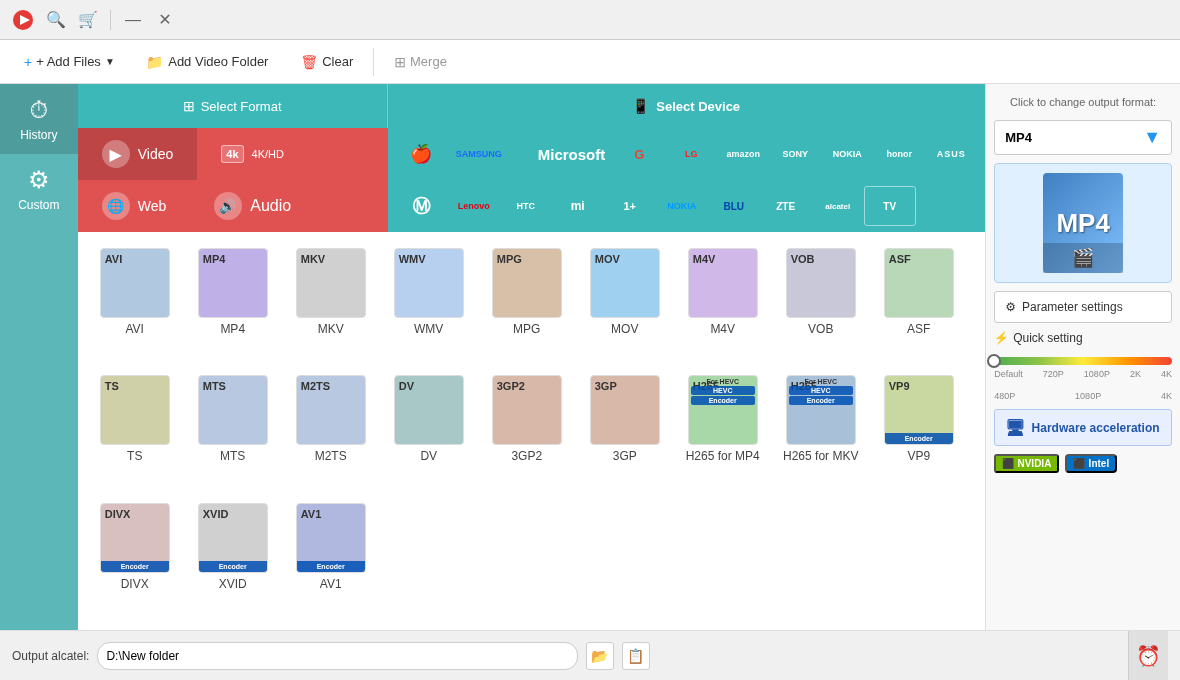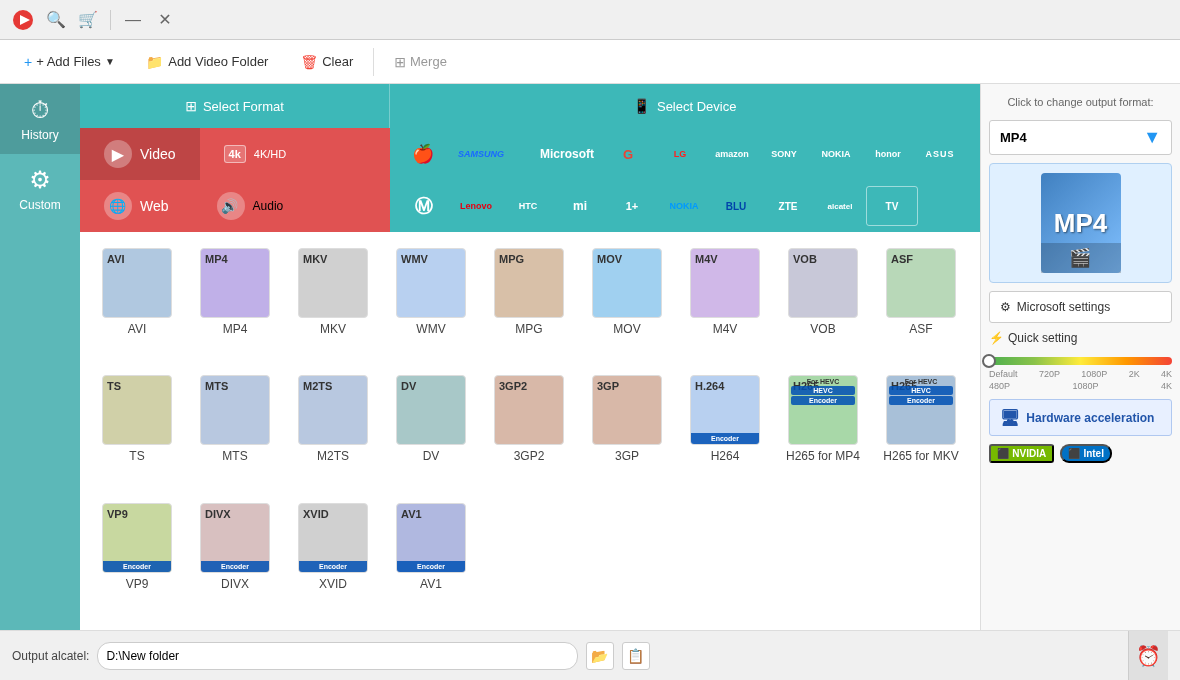--- a/index.html
+++ b/index.html
@@ -162,21 +162,21 @@
     .rp-hw-btn {
       display: flex; align-items: center; gap: 6px;
       background: #e8f0ff; border: 1px solid #b0c8f0; border-radius: 3px;
       padding: 8px 10px; cursor: pointer; font-size: 12px; color: #2255aa;
       font-weight: bold;
     }
     .nvidia-badge {
       background: #76b900; color: white; border-radius: 3px; padding: 2px 6px; font-size: 10px; font-weight: bold;
     }
     .intel-badge {
-      background: #0071C5; color: white; border-radius: 9px; padding: 2px 6px; font-size: 10px; font-weight: bold;
+      background: #0071C5; color: white; border-radius: 4px; padding: 2px 6px; font-size: 10px; font-weight: bold;
     }
     .gpu-badges { display: flex; gap: 6px; }
 
     .status-bar {
       height: 50px;
       background: #f0f0f0;
       border-top: 1px solid #ddd;
       display: flex;
       align-items: center;
       padding: 0 12px;
@@ -263,60 +263,60 @@
 
     <div style="display:flex;">
 
       <div style="width:310px; background:#3db8b8; display:flex; align-items:center; justify-content:center; gap:6px; height:44px; border-right:1px solid rgba(255,255,255,0.3);">
         <span style="color:white; font-size:14px;">⊞</span>
         <span style="color:white; font-size:13px;">Select Format</span>
       </div>
 
       <div style="flex:1; background:#3db8b8; display:flex; align-items:center; justify-content:center; gap:6px; height:44px;">
         <span style="color:white; font-size:14px;">📱</span>
-        <span style="color:white; font-size:13px;">Select Device</span>
+        <span style="color:white; font-size:13px;font-weight:bold;">Select Device</span>
       </div>
     </div>
 
     <div style="display:flex;">
 
       <div style="background:#e05252; display:flex; align-items:center; width:310px; height:52px; flex-shrink:0;">
         <button class="format-type-btn active">
           <span class="type-icon" style="background:rgba(255,255,255,0.3); width:28px;height:28px;border-radius:50%;display:flex;align-items:center;justify-content:center;">▶</span>
           <span style="color:white;font-size:14px;">Video</span>
         </button>
         <button class="format-type-btn" style="font-size:11px;">
           <span style="background:rgba(255,255,255,0.2); border:1px solid rgba(255,255,255,0.5); border-radius:3px; padding:2px 4px; color:white; font-weight:bold;">4k</span>
           <span style="color:white;">4K/HD</span>
         </button>
       </div>
 
       <div class="device-icons" style="flex:1;">
         <button class="device-btn" style="font-size:18px;">🍎</button>
-        <button class="device-btn" style="font-size:9px; color:#1a6aff;font-style:italic;">SAMSUNG</button>
-        <button class="device-btn" style="font-size:12px;margin-left:20px;">Microsoft</button>
+        <button class="device-btn" style="font-size:9px; color:#1a6aff;">SAMSUNG</button>
+        <button class="device-btn" style="font-size:15px;margin-left:20px;">Microsoft</button>
         <button class="device-btn" style="font-size:13px; font-weight:bold; color:#ea4335;">G</button>
         <button class="device-btn" style="font-size:9px; color:#ff2020;">LG</button>
         <button class="device-btn" style="font-size:9px;">amazon</button>
         <button class="device-btn" style="font-size:9px;">SONY</button>
         <button class="device-btn" style="font-size:9px;">NOKIA</button>
         <button class="device-btn" style="font-size:9px;">honor</button>
         <button class="device-btn" style="font-size:9px; letter-spacing:1px;">ASUS</button>
       </div>
     </div>
 
     <div style="display:flex;">
       <div style="background:#e05252; display:flex; align-items:center; width:310px; height:52px; flex-shrink:0;">
         <button class="format-type-btn">
           <span class="type-icon" style="background:rgba(255,255,255,0.3); width:28px;height:28px;border-radius:50%;display:flex;align-items:center;justify-content:center; font-size:14px;">🌐</span>
           <span style="color:white;font-size:14px;">Web</span>
         </button>
         <button class="format-type-btn">
           <span class="type-icon" style="background:rgba(255,255,255,0.3); width:28px;height:28px;border-radius:50%;display:flex;align-items:center;justify-content:center;font-size:14px;">🔊</span>
-          <span style="color:#000000;font-size:12px;">Audio</span>
+          <span style="color:#ffffff;font-size:16px;">Audio</span>
         </button>
       </div>
       <div class="device-icons" style="flex:1;">
         <button class="device-btn" style="font-size:18px;">Ⓜ</button>
         <button class="device-btn" style="font-size:9px; color:#e60012;">Lenovo</button>
         <button class="device-btn" style="font-size:9px;">HTC</button>
         <button class="device-btn" style="font-size:12px; font-weight:bold;">mi</button>
         <button class="device-btn" style="font-size:11px;">1+</button>
         <button class="device-btn" style="font-size:9px; color:#0099ff;">NOKIA</button>
         <button class="device-btn" style="font-size:10px; color:#0044aa;">BLU</button>
@@ -426,27 +426,20 @@
       <span class="format-label">3GP2</span>
     </div>
         <div class="format-item">
       <div class="format-icon" style="background:#d8b8a8;">
         <span style="font-size:11px;font-weight:bold;color:#333;position:absolute;top:4px;left:4px;">3GP</span>
 
       </div>
       <span class="format-label">3GP</span>
     </div>
         <div class="format-item">
-      <div class="format-icon" style="background:#b8d0f0;">
-        <span style="font-size:11px;font-weight:bold;color:#333;position:absolute;top:4px;left:4px;">H.264</span>
-        <div style="position:absolute;bottom:0;left:0;right:0;background:rgba(0,80,180,0.85);color:white;font-size:7px;text-align:center;padding:2px;">Encoder</div>
-      </div>
-      <span class="format-label">H264</span>
-    </div>
-        <div class="format-item">
       <div class="format-icon" style="background:#a8d8a8;">
         <span style="font-size:11px;font-weight:bold;color:#333;position:absolute;top:4px;left:4px;">H265</span>
         <div style="position:absolute;top:2px;left:2px;right:2px;text-align:center;">
         <div style="font-size:7px;color:#333;">For HEVC</div>
         <div style="background:rgba(0,80,180,0.85);color:white;font-size:7px;padding:1px;margin-top:1px;border-radius:2px;">HEVC</div>
         <div style="background:rgba(0,80,180,0.85);color:white;font-size:7px;padding:1px;margin-top:1px;border-radius:2px;">Encoder</div>
       </div>
       </div>
       <span class="format-label">H265 for MP4</span>
     </div>
@@ -506,40 +499,40 @@
         <span style="font-size:26px; font-weight:900; color:white; text-shadow: 1px 1px 2px rgba(0,0,0,0.5);">MP4</span>
 
         <div style="position:absolute;bottom:0;left:0;right:0;height:30px;background:rgba(0,0,0,0.2);display:flex;align-items:center;justify-content:center;">
           <span style="font-size:18px;">🎬</span>
         </div>
       </div>
     </div>
 
     <button class="rp-param-btn">
       <span>⚙</span>
-      <span>Microsoft settings</span>
+      <span>Parameter settings</span>
     </button>
 
     <div class="rp-section-label">
       <span>⚡</span>
       <span>Quick setting</span>
     </div>
 
     <div>
       <div class="quality-track">
         <div class="quality-thumb"></div>
       </div>
       <div class="quality-labels">
         <span>Default</span>
         <span>720P</span>
         <span>1080P</span>
         <span>2K</span>
         <span>4K</span>
       </div>
-      <div class="quality-labels" style="margin-top:2px;">
+      <div class="quality-labels" style="margin-top:12px;">
         <span>480P</span>
         <span></span>
         <span>1080P</span>
         <span></span>
         <span>4K</span>
       </div>
     </div>
 
     <button class="rp-hw-btn">
       <span style="font-size:16px;">🖥</span>

